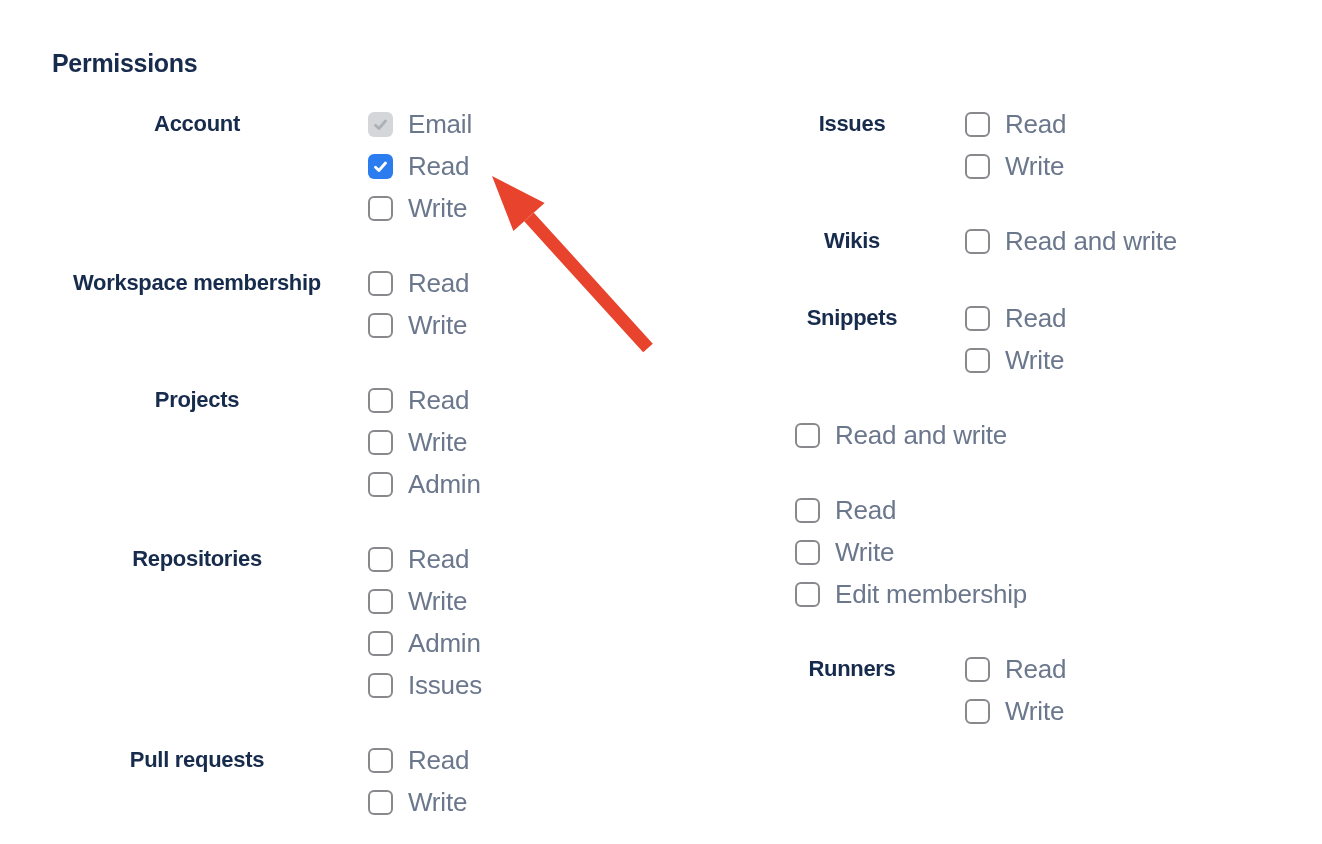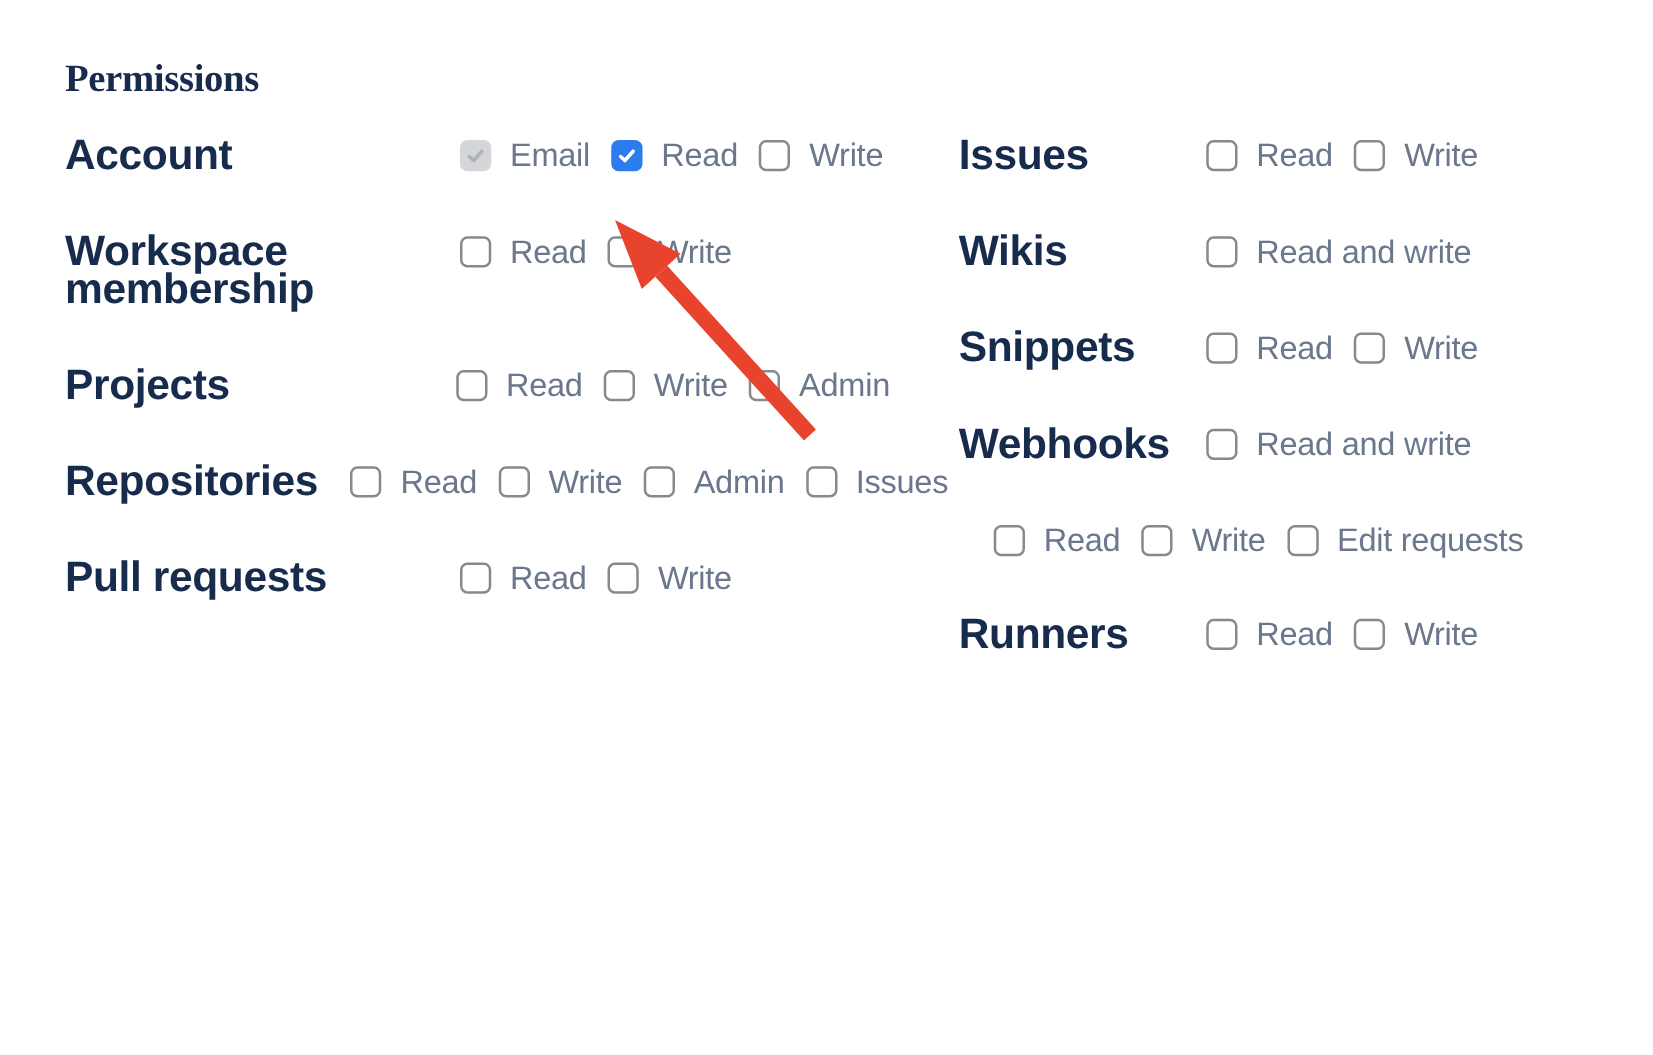--- a/index.html
+++ b/index.html
@@ -15,37 +15,36 @@
   html,body{margin:0;padding:0}
   body{
     position:relative;
     width:1322px;height:844px;
     background:#ffffff;
     font-family:"Liberation Sans","DejaVu Sans",sans-serif;
     overflow:hidden;
   }
   .section-title{
     position:absolute;left:52px;top:46px;margin:0;
-    font-size:31px;font-weight:700;line-height:34px;
+    font-size:25px;font-weight:700;line-height:34px;
     color:var(--heading);
     letter-spacing:-0.3px;
-    font-family:Liberation Serif, serif;
   }
   .perm-col{position:absolute;top:112px}
   .col-left{left:52px;width:660px}
   .col-right{left:767px;width:560px}
   .perm-group{display:flex;align-items:flex-start;margin-bottom:50px}
   .group-label{
-    font-size:34px;font-weight:700;line-height:30px;
-    color:var(--group-label);text-align:left;margin-top:-3px;
+    font-size:22px;font-weight:700;line-height:30px;
+    color:var(--group-label);text-align:center;margin-top:-3px;
     letter-spacing:-0.3px;
   }
   .col-left .group-label{width:290px}
   .col-right .group-label{width:170px}
-  .options{display:flex;flex-direction:row;gap:17px}
+  .options{display:flex;flex-direction:column;gap:17px}
   .col-left .options{margin-left:26px}
   .col-right .options{margin-left:28px}
   .option{display:flex;align-items:center;gap:15px;height:25px}
   .checkbox{
     width:25px;height:25px;box-sizing:border-box;border-radius:6px;
     flex:0 0 auto;display:flex;align-items:center;justify-content:center;
   }
   .checkbox.unchecked{background:#fff;border:2px solid var(--checkbox-border)}
   .checkbox.checked{background:var(--checkbox-checked-bg);color:#ffffff}
   .checkbox.disabled-checked{background:var(--checkbox-disabled-bg);color:var(--checkbox-disabled-check)}
@@ -183,41 +182,40 @@
           <span class="checkbox unchecked"></span>
           <span class="option-label">Read</span>
         </div>
         <div class="option">
           <span class="checkbox unchecked"></span>
           <span class="option-label">Write</span>
         </div>
       </div>
     </div>
     <div class="perm-group">
-      <div class="group-label">Webhooks</div>
       <div class="options">
         <div class="option">
           <span class="checkbox unchecked"></span>
           <span class="option-label">Read and write</span>
         </div>
       </div>
     </div>
     <div class="perm-group">
       <div class="options">
         <div class="option">
           <span class="checkbox unchecked"></span>
           <span class="option-label">Read</span>
         </div>
         <div class="option">
           <span class="checkbox unchecked"></span>
           <span class="option-label">Write</span>
         </div>
         <div class="option">
           <span class="checkbox unchecked"></span>
-          <span class="option-label">Edit requests</span>
+          <span class="option-label">Edit membership</span>
         </div>
       </div>
     </div>
     <div class="perm-group">
       <div class="group-label">Runners</div>
       <div class="options">
         <div class="option">
           <span class="checkbox unchecked"></span>
           <span class="option-label">Read</span>
         </div>

